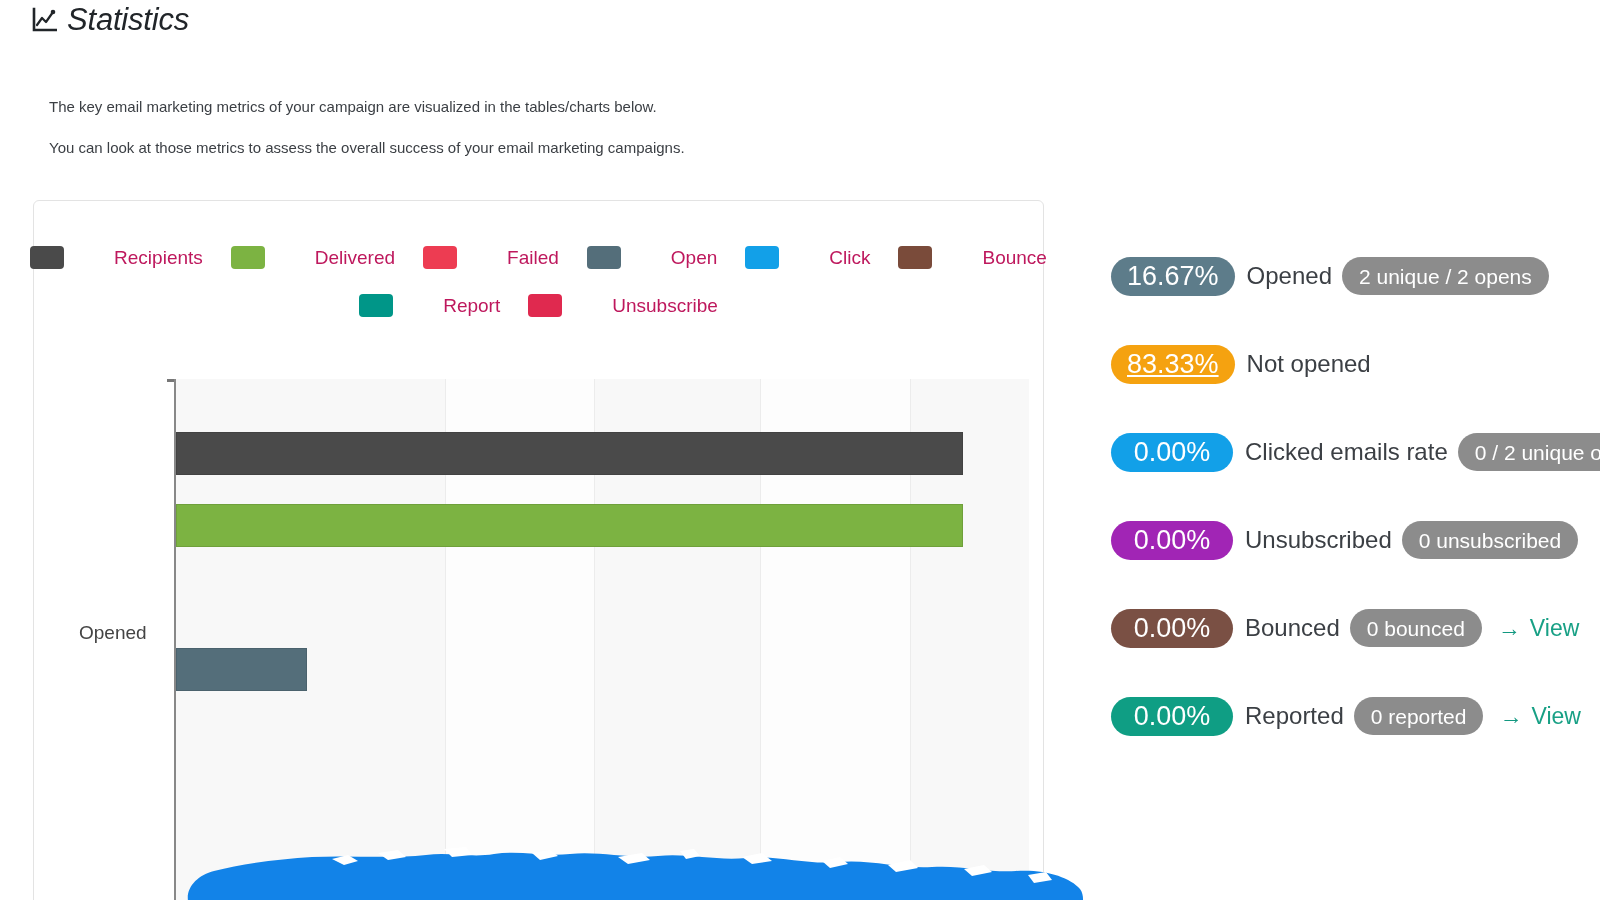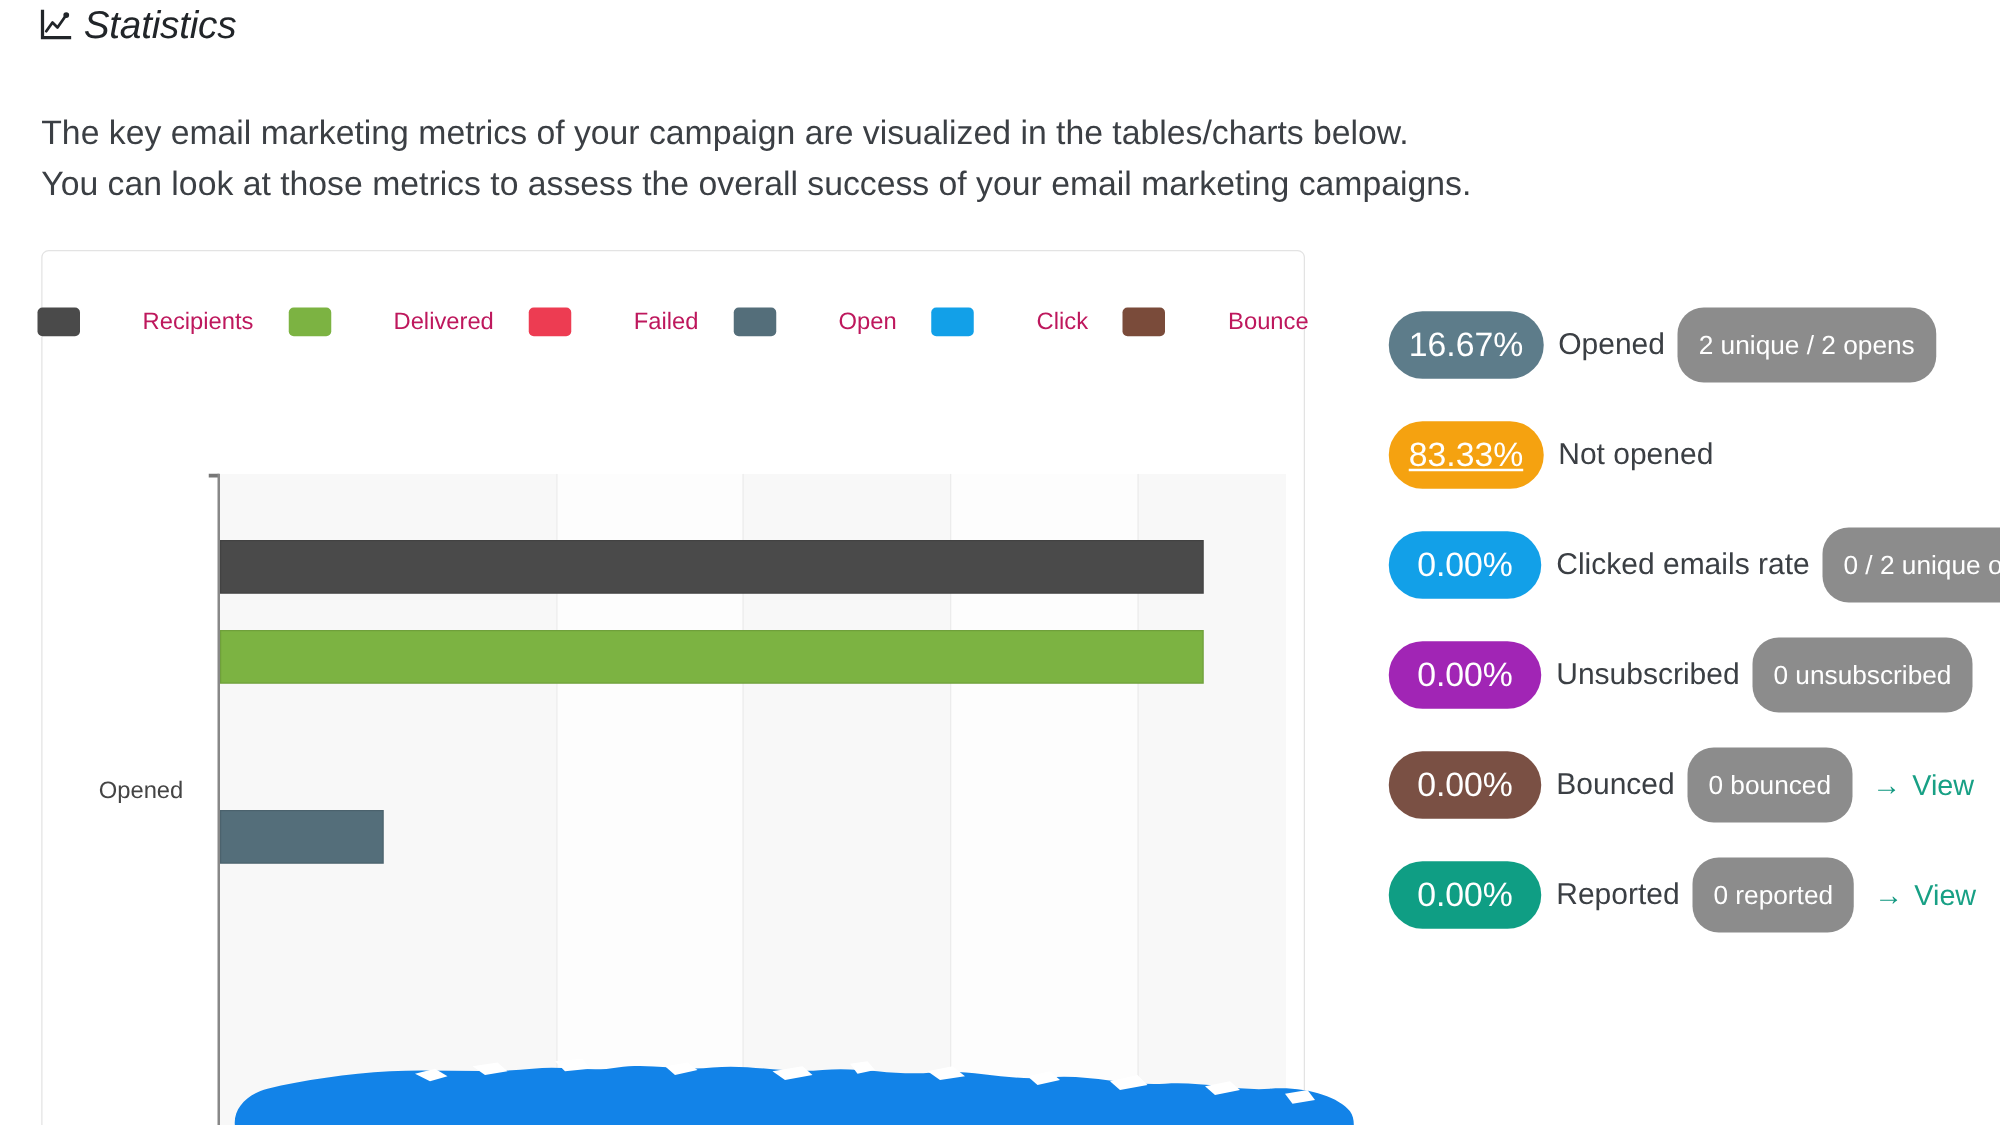--- a/index.html
+++ b/index.html
@@ -40,23 +40,23 @@
     font-style: italic;
     font-weight: 400;
     color: #212529;
     letter-spacing: -0.2px;
     line-height: 1;
   }
 
   
   .intro {
     position: absolute;
-    left: 33px;
+    left: 49px;
     top: 86px;
-    font-size: 27px;
+    font-size: 15px;
     line-height: 41px;
     color: #3b3f44;
     white-space: nowrap;
   }
   .intro div { white-space: nowrap; }
 
   
   .chart-card {
     position: absolute;
     left: 33px;
@@ -189,39 +189,39 @@
     display: flex;
     align-items: center;
     height: 88px;
     gap: 0;
     white-space: nowrap;
   }
   .pct-pill {
     display: inline-flex;
     align-items: center;
     justify-content: center;
-    height: 54px;
+    height: 39px;
     min-width: 122px;
     padding: 0 16px;
     border-radius: 27px;
     color: #ffffff;
     font-size: 27px;
     line-height: 1;
   }
   .stat-label {
     font-size: 24px;
     color: #3b3f44;
     margin: 0 10px 0 12px;
     line-height: 1;
   }
   .count-pill {
     display: inline-flex;
     align-items: center;
     justify-content: center;
-    height: 60px;
+    height: 38px;
     padding: 0 17px;
     border-radius: 21px;
     background: #8c8c8c;
     color: #ffffff;
     font-size: 21px;
     line-height: 1;
   }
   .view-link {
     display: inline-flex;
     align-items: center;
@@ -278,20 +278,30 @@
           <span class="legend-swatch" style="background: rgb(84, 110, 122);"></span>
           <span class="legend-label">Open</span>
         </div>
         <div class="legend-item">
           <span class="legend-swatch" style="background: rgb(18, 160, 232);"></span>
           <span class="legend-label">Click</span>
         </div>
         <div class="legend-item">
           <span class="legend-swatch" style="background: rgb(122, 75, 58);"></span>
           <span class="legend-label">Bounce</span>
+        </div>
+      </div>
+      <div class="legend-row">
+        <div class="legend-item">
+          <span class="legend-swatch" style="background: rgb(0, 150, 136);"></span>
+          <span class="legend-label">Report</span>
+        </div>
+        <div class="legend-item">
+          <span class="legend-swatch" style="background: rgb(224, 41, 79);"></span>
+          <span class="legend-label">Unsubscribe</span>
         </div>
       </div>
     </div>
 
     <div class="plot-area">
       <span class="axis-label-count">Opened</span>
       <div class="y-axis-tick"></div>
       <div class="y-axis-line"></div>
       <div class="plot-inner" id="plot-inner">
 

